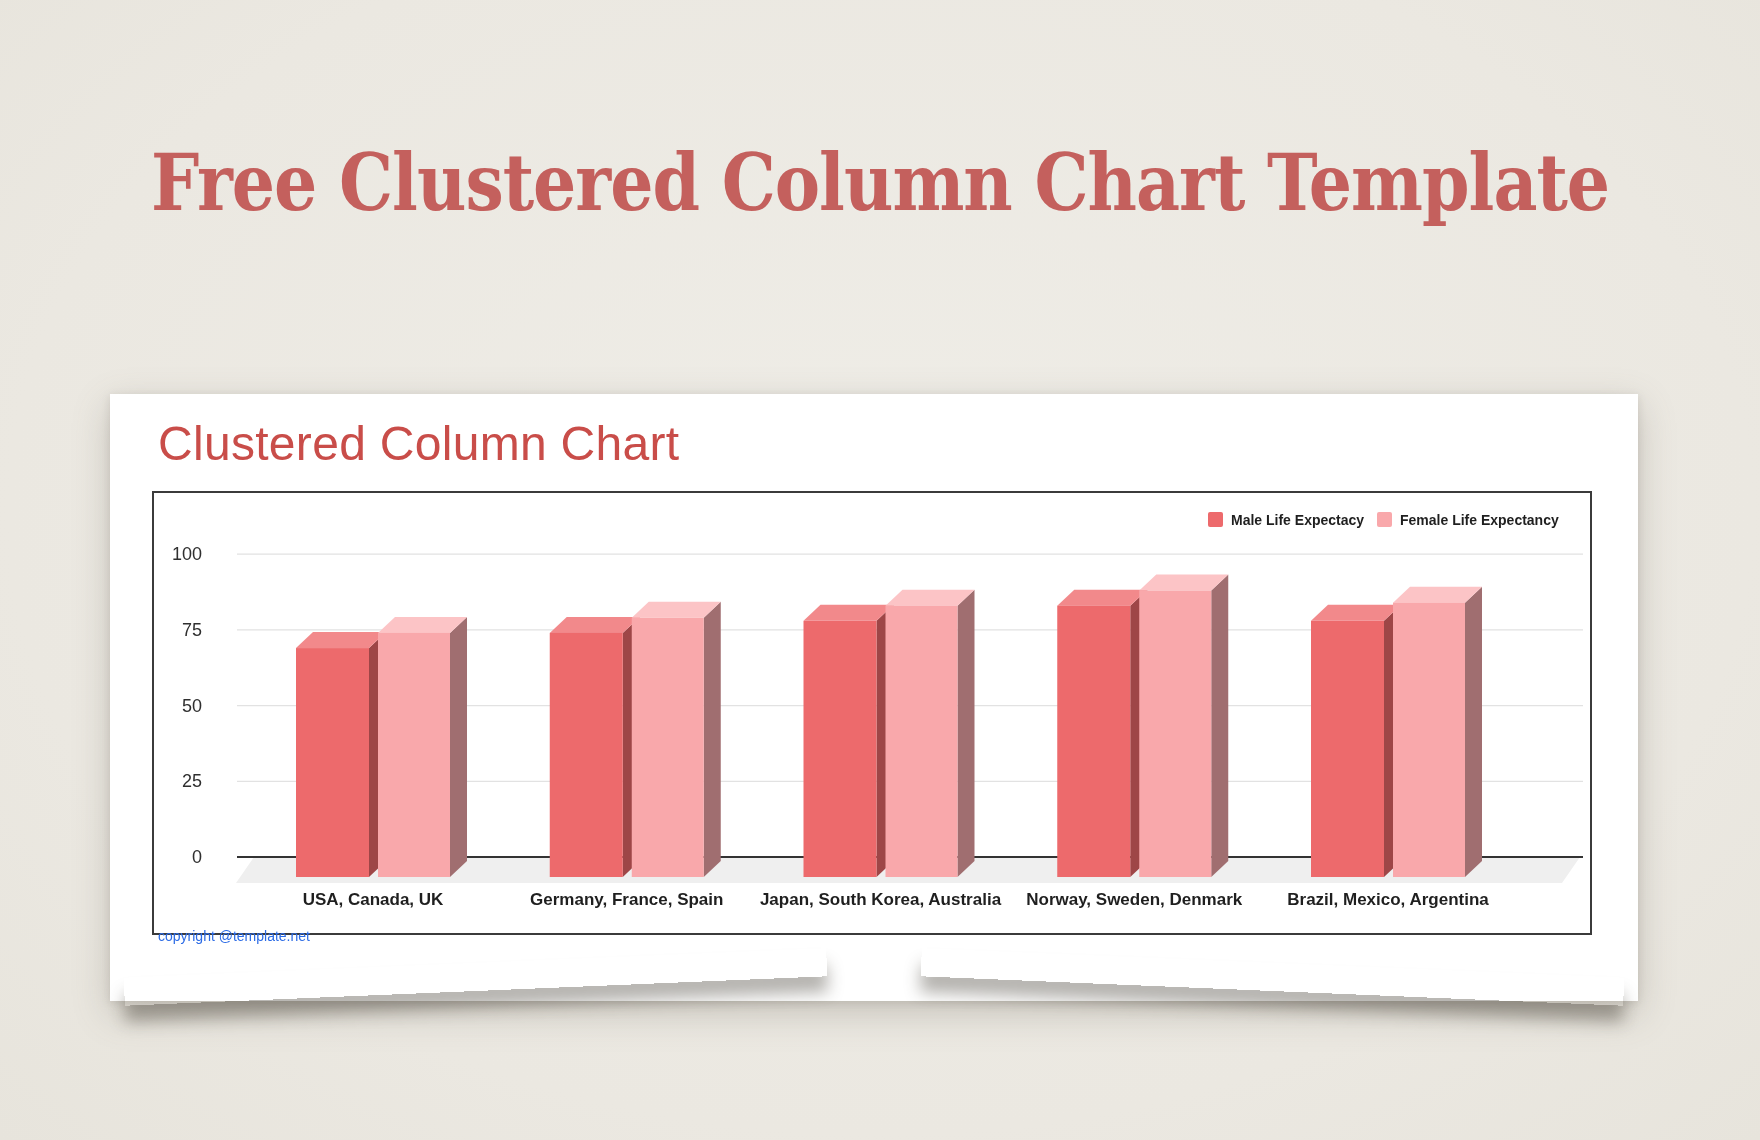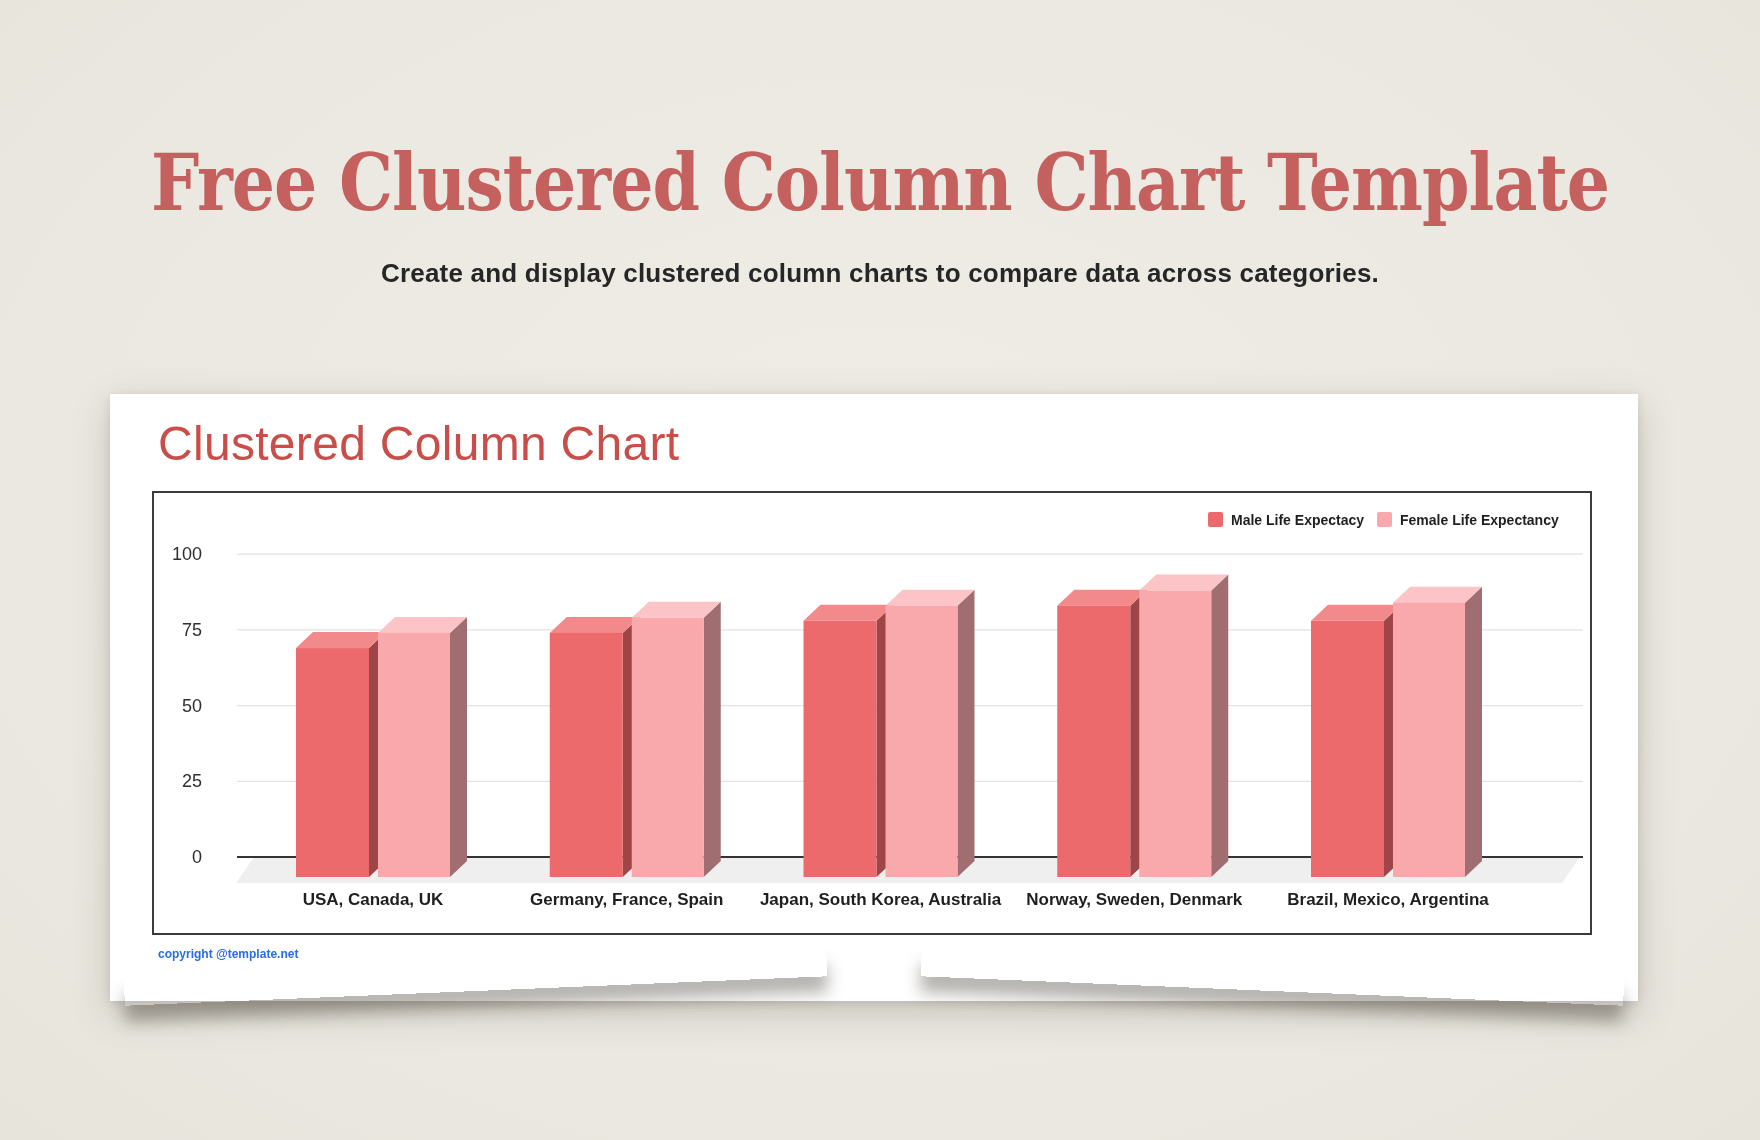--- a/index.html
+++ b/index.html
@@ -44,30 +44,29 @@
   }
   .chart-frame{
     position:absolute;left:42px;top:97px;
     width:1436px;height:440px;
     border:2px solid #3b3b3b;
     background:#ffffff;
   }
   .chart-frame svg{display:block;width:1436px;height:440px;}
   svg text{font-family:"Liberation Sans", sans-serif;}
   .copyright{
-    position:absolute;left:48px;top:553px;
-    font-size:12px;font-weight:700;text-decoration:none;cursor:pointer;
+    position:absolute;left:48px;top:534px;
+    font-size:14px;font-weight:400;text-decoration:none;cursor:pointer;
   }
 </style>
 </head>
 <body>
 
 <div class="page">
   <h1 class="page-title" style="color: rgb(196, 96, 93);">Free Clustered Column Chart Template</h1>
-  <p class="page-subtitle">Create and display clustered column charts to compare data across categories.</p>
 
   <div class="card">
     <div class="chart-title" style="color: rgb(201, 77, 73);">Clustered Column Chart</div>
     <div class="chart-frame">
       <svg id="chart" viewBox="0 0 1436 440">
           <polygon points="100,364 1426,364 1408,390 82,390" fill="#efefef"></polygon>
           <line x1="83" y1="288.3" x2="1429" y2="288.3" stroke="#e2e2e2" stroke-width="1.3"></line>
           <line x1="83" y1="212.6" x2="1429" y2="212.6" stroke="#e2e2e2" stroke-width="1.3"></line>
           <line x1="83" y1="136.9" x2="1429" y2="136.9" stroke="#e2e2e2" stroke-width="1.3"></line>
           <line x1="83" y1="61.19999999999999" x2="1429" y2="61.19999999999999" stroke="#e2e2e2" stroke-width="1.3"></line>

